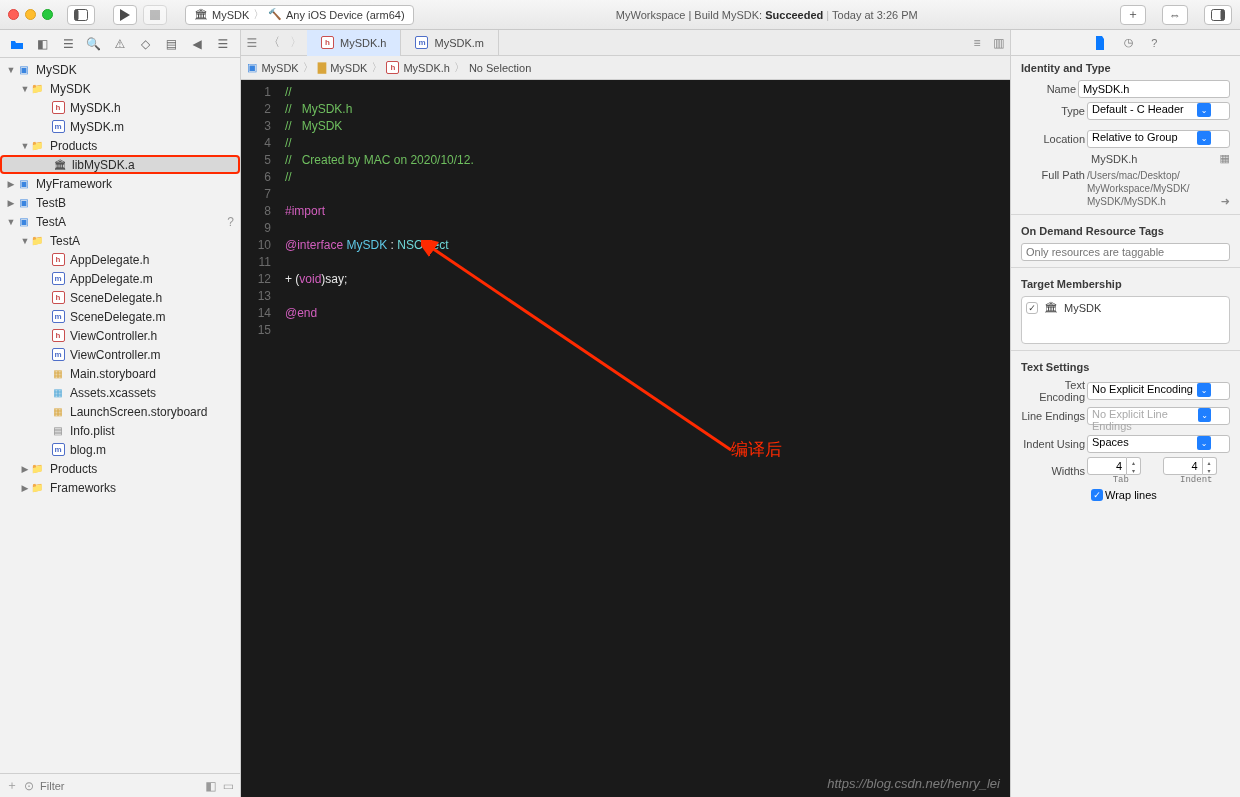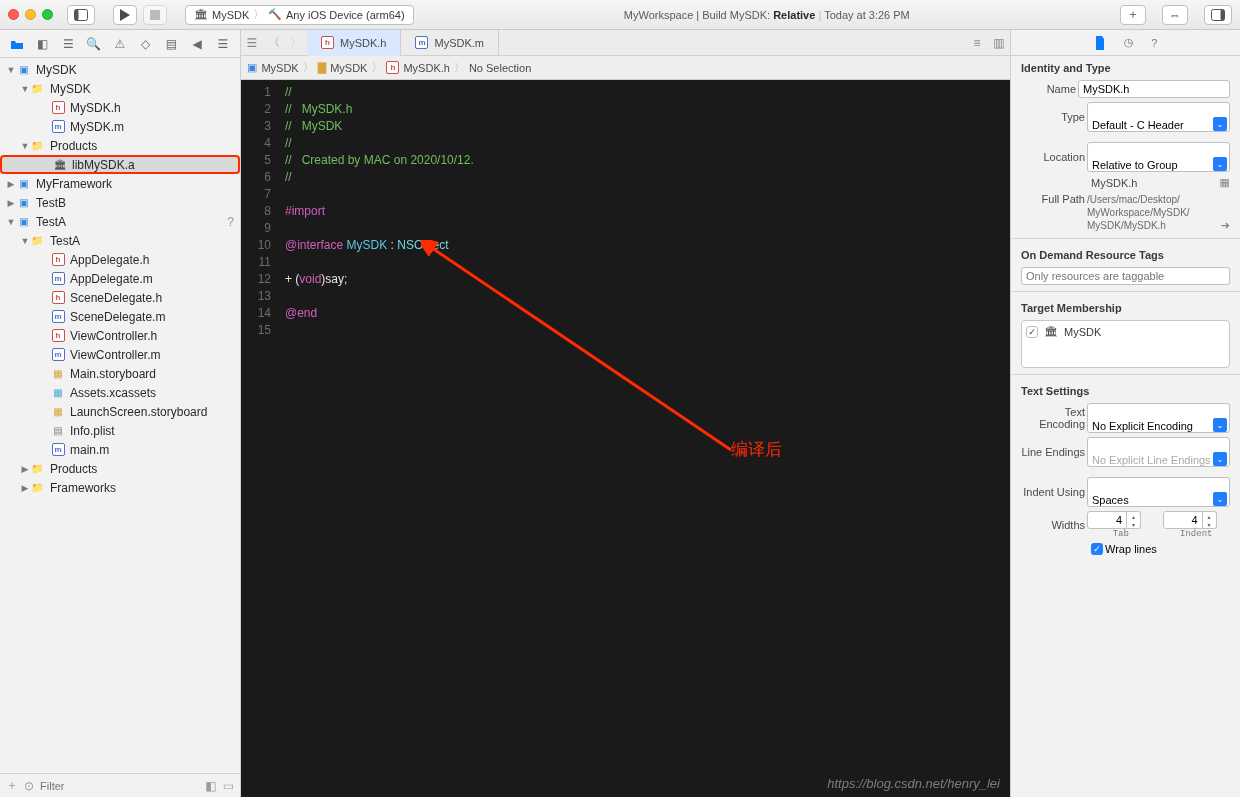--- a/index.html
+++ b/index.html
@@ -59,21 +59,21 @@
 .watermark{position:absolute; right:10px; bottom:6px; color:rgba(220,220,220,0.5); font-size:13px; font-style:italic;}
 
 
 .inspector { width:230px; background:#f2f2f2; border-left:1px solid #cfcfcf; display:flex; flex-direction:column; padding:0; font-size:11px;}
 .insp-tabs{height:26px;border-bottom:1px solid #cfcfcf;display:flex;align-items:center;justify-content:center;gap:18px;color:#7a7a7a;}
 .insp-tabs .active{color:#0a7aff;}
 .insp-section-title{font-weight:600; padding:6px 10px 4px; color:#3a3a3a;}
 .insp-row{display:flex; align-items:center; padding:2px 10px; gap:2px;}
 .insp-row label{width:64px; text-align:right; color:#4a4a4a;}
 .insp-row input[type=text]{flex:1; height:18px; border:1px solid #c0c0c0; border-radius:3px; padding:0 4px; background:#fff; font-size:11px;}
-.insp-row .sel{flex:1; height:30px; border:1px solid #c0c0c0; border-radius:3px; background:#fff; display:flex; align-items:flex-end; justify-content:space-between; padding:0 2px 0 4px;}
+.insp-row .sel{flex:1; height:18px; border:1px solid #c0c0c0; border-radius:3px; background:#fff; display:flex; align-items:flex-start; justify-content:space-between; padding:0 18px 0 4px;}
 .sel .chev{width:14px;height:14px;background:#1f7fff;border-radius:2px;display:flex;align-items:center;justify-content:center;color:#fff;font-size:8px;}
 .insp-sub{padding:2px 10px 2px 80px; color:#4a4a4a;}
 .hr{height:1px;background:#d6d6d6;margin:4px 0;}
 .box{margin:2px 10px; border:1px solid #c8c8c8; border-radius:4px; background:#fff; padding:4px;}
 .tm-row{display:flex;align-items:center;gap:6px;color:#3a3a3a;}
 .stepper{display:flex;align-items:center;}
 .stepper input{width:40px;height:18px;border:1px solid #c0c0c0;border-radius:3px 0 0 3px;text-align:right;padding-right:4px;font-size:11px;}
 .step-btns{width:14px;height:18px;border:1px solid #c0c0c0;border-left:none;border-radius:0 3px 3px 0;background:#fff;display:flex;flex-direction:column;}
 .step-btns div{flex:1;display:flex;align-items:center;justify-content:center;font-size:6px;color:#666;}
 .subl{text-align:center;font-size:9px;color:#7a7a7a;font-family:Liberation Mono, monospace;}
@@ -110,21 +110,21 @@
   </div>
   <div style="width:6px"></div>
   <div class="scheme">
     <span>🏛</span>
     <span>MySDK</span>
     <span style="color:#aaa">〉</span>
     <span>🔨</span>
     <span>Any iOS Device (arm64)</span>
   </div>
   <div class="status">
-    <span>MyWorkspace | Build MySDK: </span><span class="succ">Relative</span>
+    <span>MyWorkspace | Build MySDK: </span><span class="succ">Succeeded</span>
     <span style="color:#bbb"> | </span><span>Today at 3:26 PM</span>
   </div>
   <div class="tbtn">＋</div>
   <div style="width:4px"></div>
   <div class="tbtn">⇔</div>
   <div style="width:4px"></div>
   <div class="tbtn">
     <svg width="14" height="12">
         <rect x="0.5" y="0.5" width="13" height="11" fill="none" stroke="#555" rx="2"></rect>
         <rect x="9.5" y="0.5" width="4" height="11" fill="#555" rx="2"></rect>
@@ -266,21 +266,21 @@
         <div class="tree-row" style="padding-left: 40px;">
           <span class="disc"></span>
           <span class="icon" style="color:#888">▤</span>
           <span>Info.plist</span>
         </div>
         <div class="tree-row" style="padding-left: 40px;">
           <span class="disc"></span>
           <span class="icon">
             <span class="ficon-m">m</span>
           </span>
-          <span>main.m</span>
+          <span>blog.m</span>
         </div>
         <div class="tree-row" style="padding-left: 20px;">
           <span class="disc">▶</span>
           <span class="icon folder">📁</span>
           <span>Products</span>
         </div>
         <div class="tree-row" style="padding-left: 20px;">
           <span class="disc">▶</span>
           <span class="icon folder">📁</span>
           <span>Frameworks</span>

